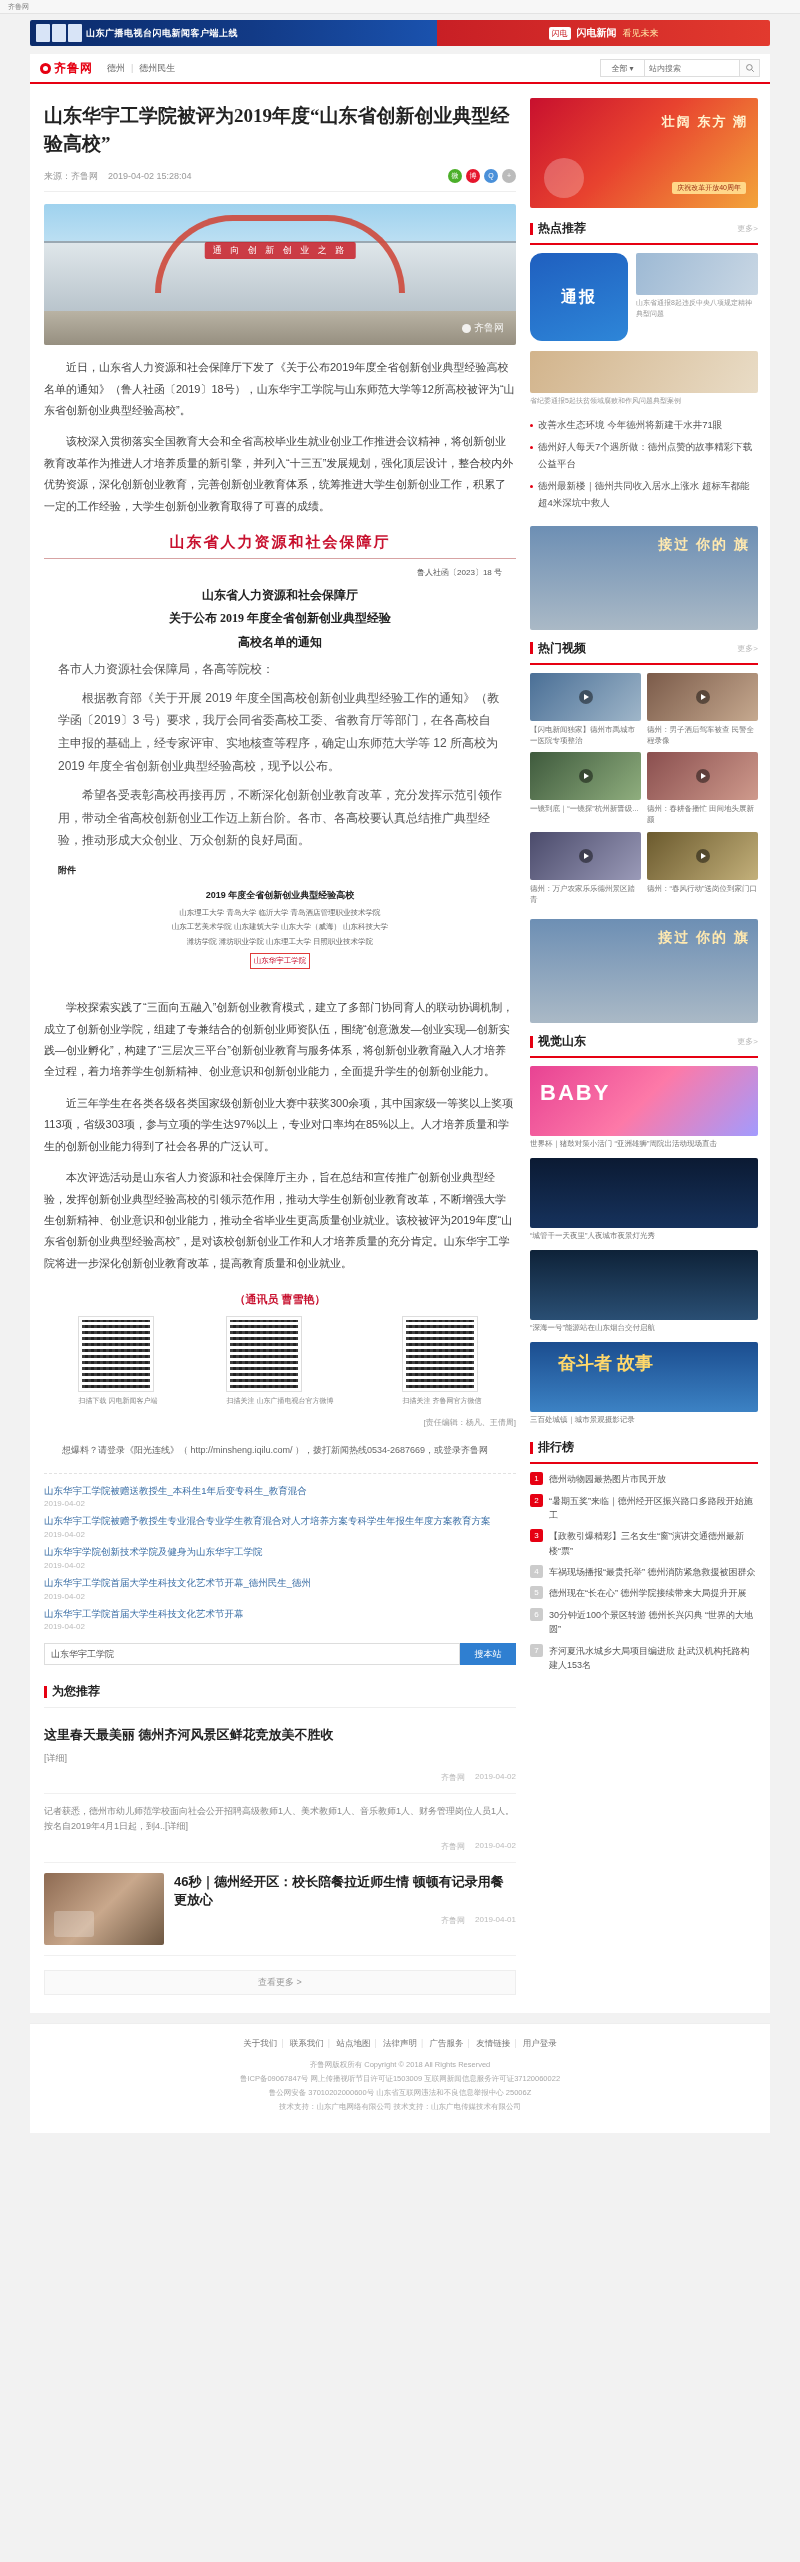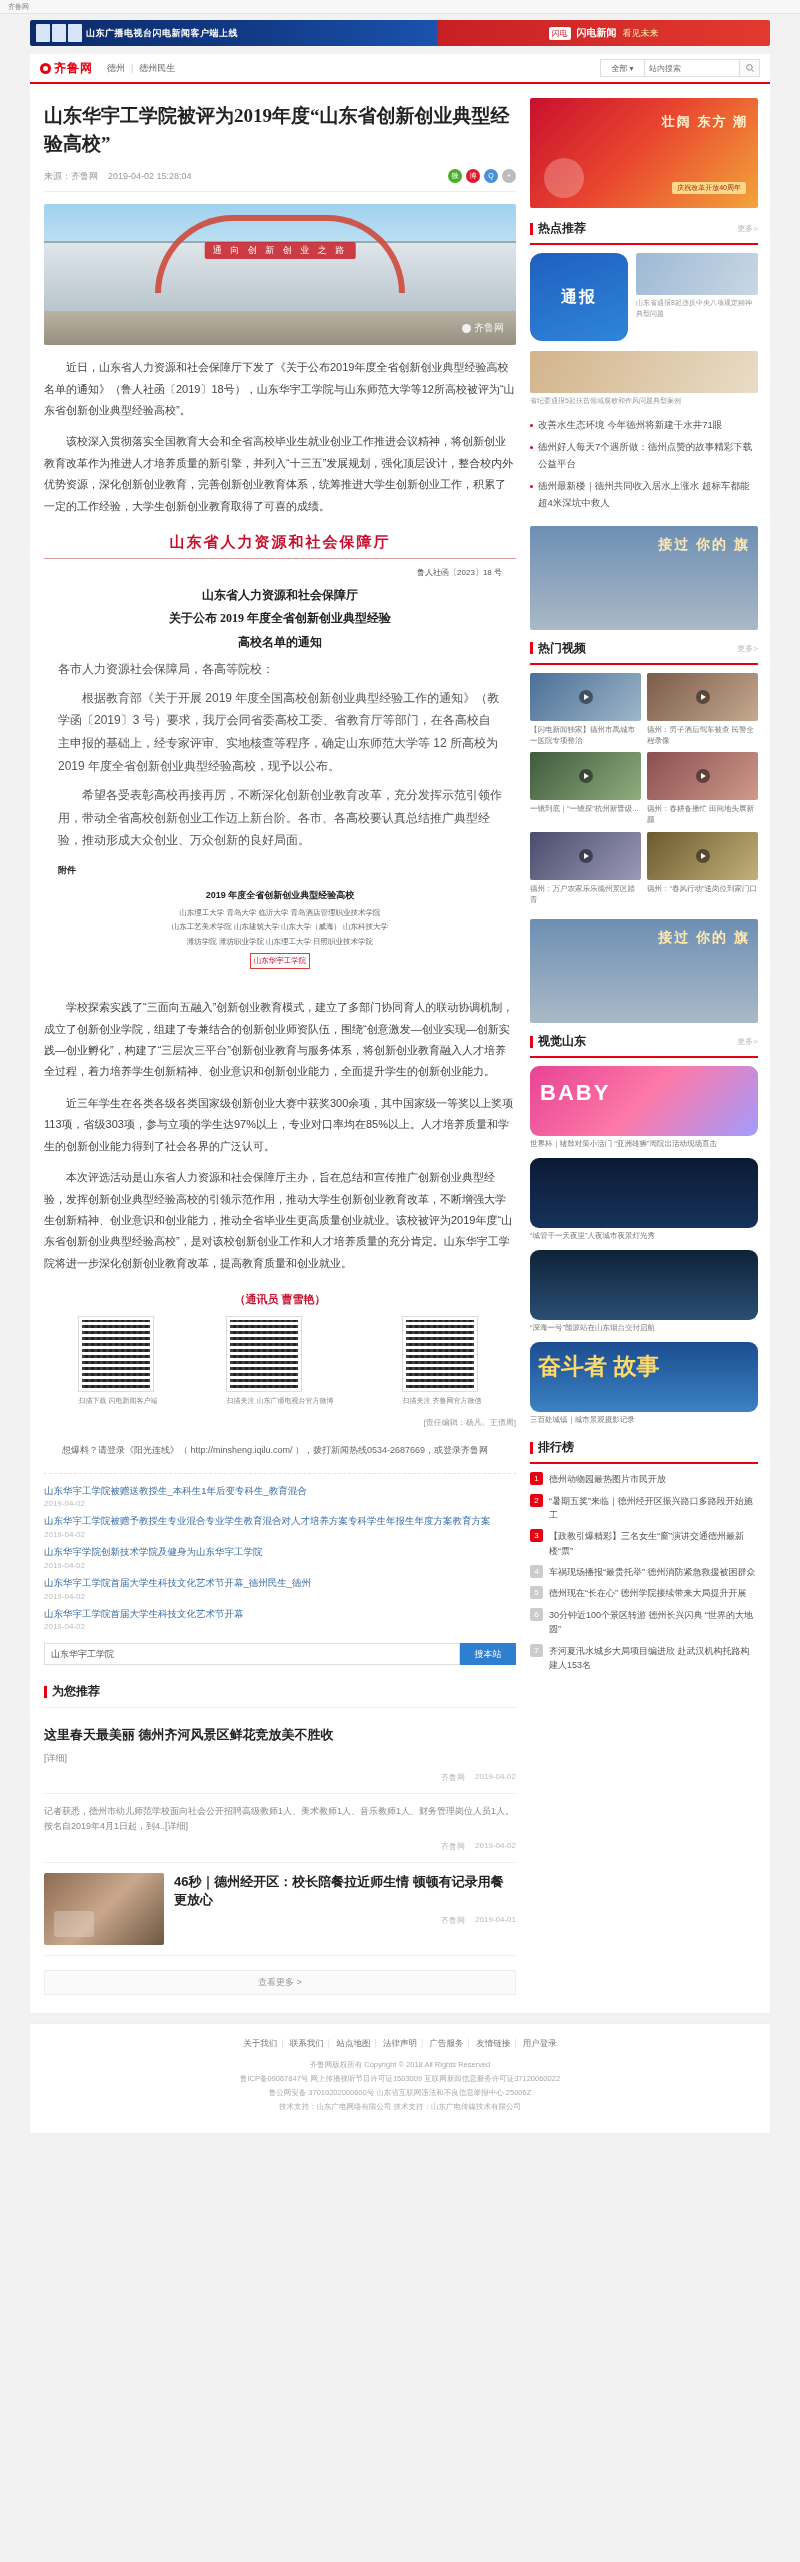--- a/index.html
+++ b/index.html
@@ -212,28 +212,28 @@
     width:14px;height:14px;border-radius:50%;background:rgba(0,0,0,.45); }
   .vid-thumb .play::after{ content:""; position:absolute; left:5px; top:4px; border-left:5px solid #fff; border-top:3px solid transparent; border-bottom:3px solid transparent;}
   .vid-cap { font-size:7.5px; color:#777; line-height:1.5; margin-top:3px;}
   .vt1{background:linear-gradient(135deg,#4a6f96,#9fb6c9);}
   .vt2{background:linear-gradient(135deg,#7b5b4a,#c6a98f);}
   .vt3{background:linear-gradient(135deg,#3f5a3d,#8fae7e);}
   .vt4{background:linear-gradient(135deg,#8a4f4f,#cf9a8c);}
   .vt5{background:linear-gradient(135deg,#4b4b6b,#9a9ab8);}
   .vt6{background:linear-gradient(135deg,#6b5a2e,#c3b07a);}
 
-  .visual-item { width:100%; height:70px; border-radius:9px; margin-bottom:8px; position:relative; overflow:hidden;}
+  .visual-item { width:100%; height:70px; border-radius:2px; margin-bottom:8px; position:relative; overflow:hidden;}
   .vi1{background:linear-gradient(135deg,#e84393,#fd79a8 50%,#a29bfe);}
   .vi2{background:linear-gradient(180deg,#0b1a33,#16325c);}
   .vi3{background:linear-gradient(180deg,#0e2238,#2a4f74);}
   .vi4{background:linear-gradient(180deg,#1b4d8f,#3c82c4);}
   .visual-cap{ font-size:7.5px; color:#777; margin:-5px 0 9px;}
   .vi1 .bigtxt{ position:absolute; left:10px; top:14px; color:#fff; font-size:22px; font-weight:bold; letter-spacing:2px;}
-  .vi4 .bigtxt{ position:absolute; left:8px; top:12px; color:#ffd86a; font-size:23px; font-weight:bold; line-height:1.1;}
+  .vi4 .bigtxt{ position:absolute; left:28px; top:12px; color:#ffd86a; font-size:18px; font-weight:bold; line-height:1.1;}
 
   .rank-list { margin:0; padding:0; counter-reset:r;}
   .rank-list li{ list-style:none; display:flex; gap:6px; font-size:9px; line-height:1.6; color:#555; margin-bottom:7px;}
   .rank-list li .n{ width:13px;height:13px;flex:none; background:#ccc; color:#fff; font-size:8px; text-align:center; line-height:13px; border-radius:2px;}
   .rank-list li:nth-child(1) .n,.rank-list li:nth-child(2) .n,.rank-list li:nth-child(3) .n{ background:#e60012;}
 
   
   .footer { width:740px; margin:10px auto 0; background:#fff; padding:14px 0 18px; text-align:center; border-top:1px solid #eee;}
   .fnav { font-size:8.5px; color:#777; margin-bottom:8px;}
   .fnav span{ margin:0 4px; color:#ddd;}

